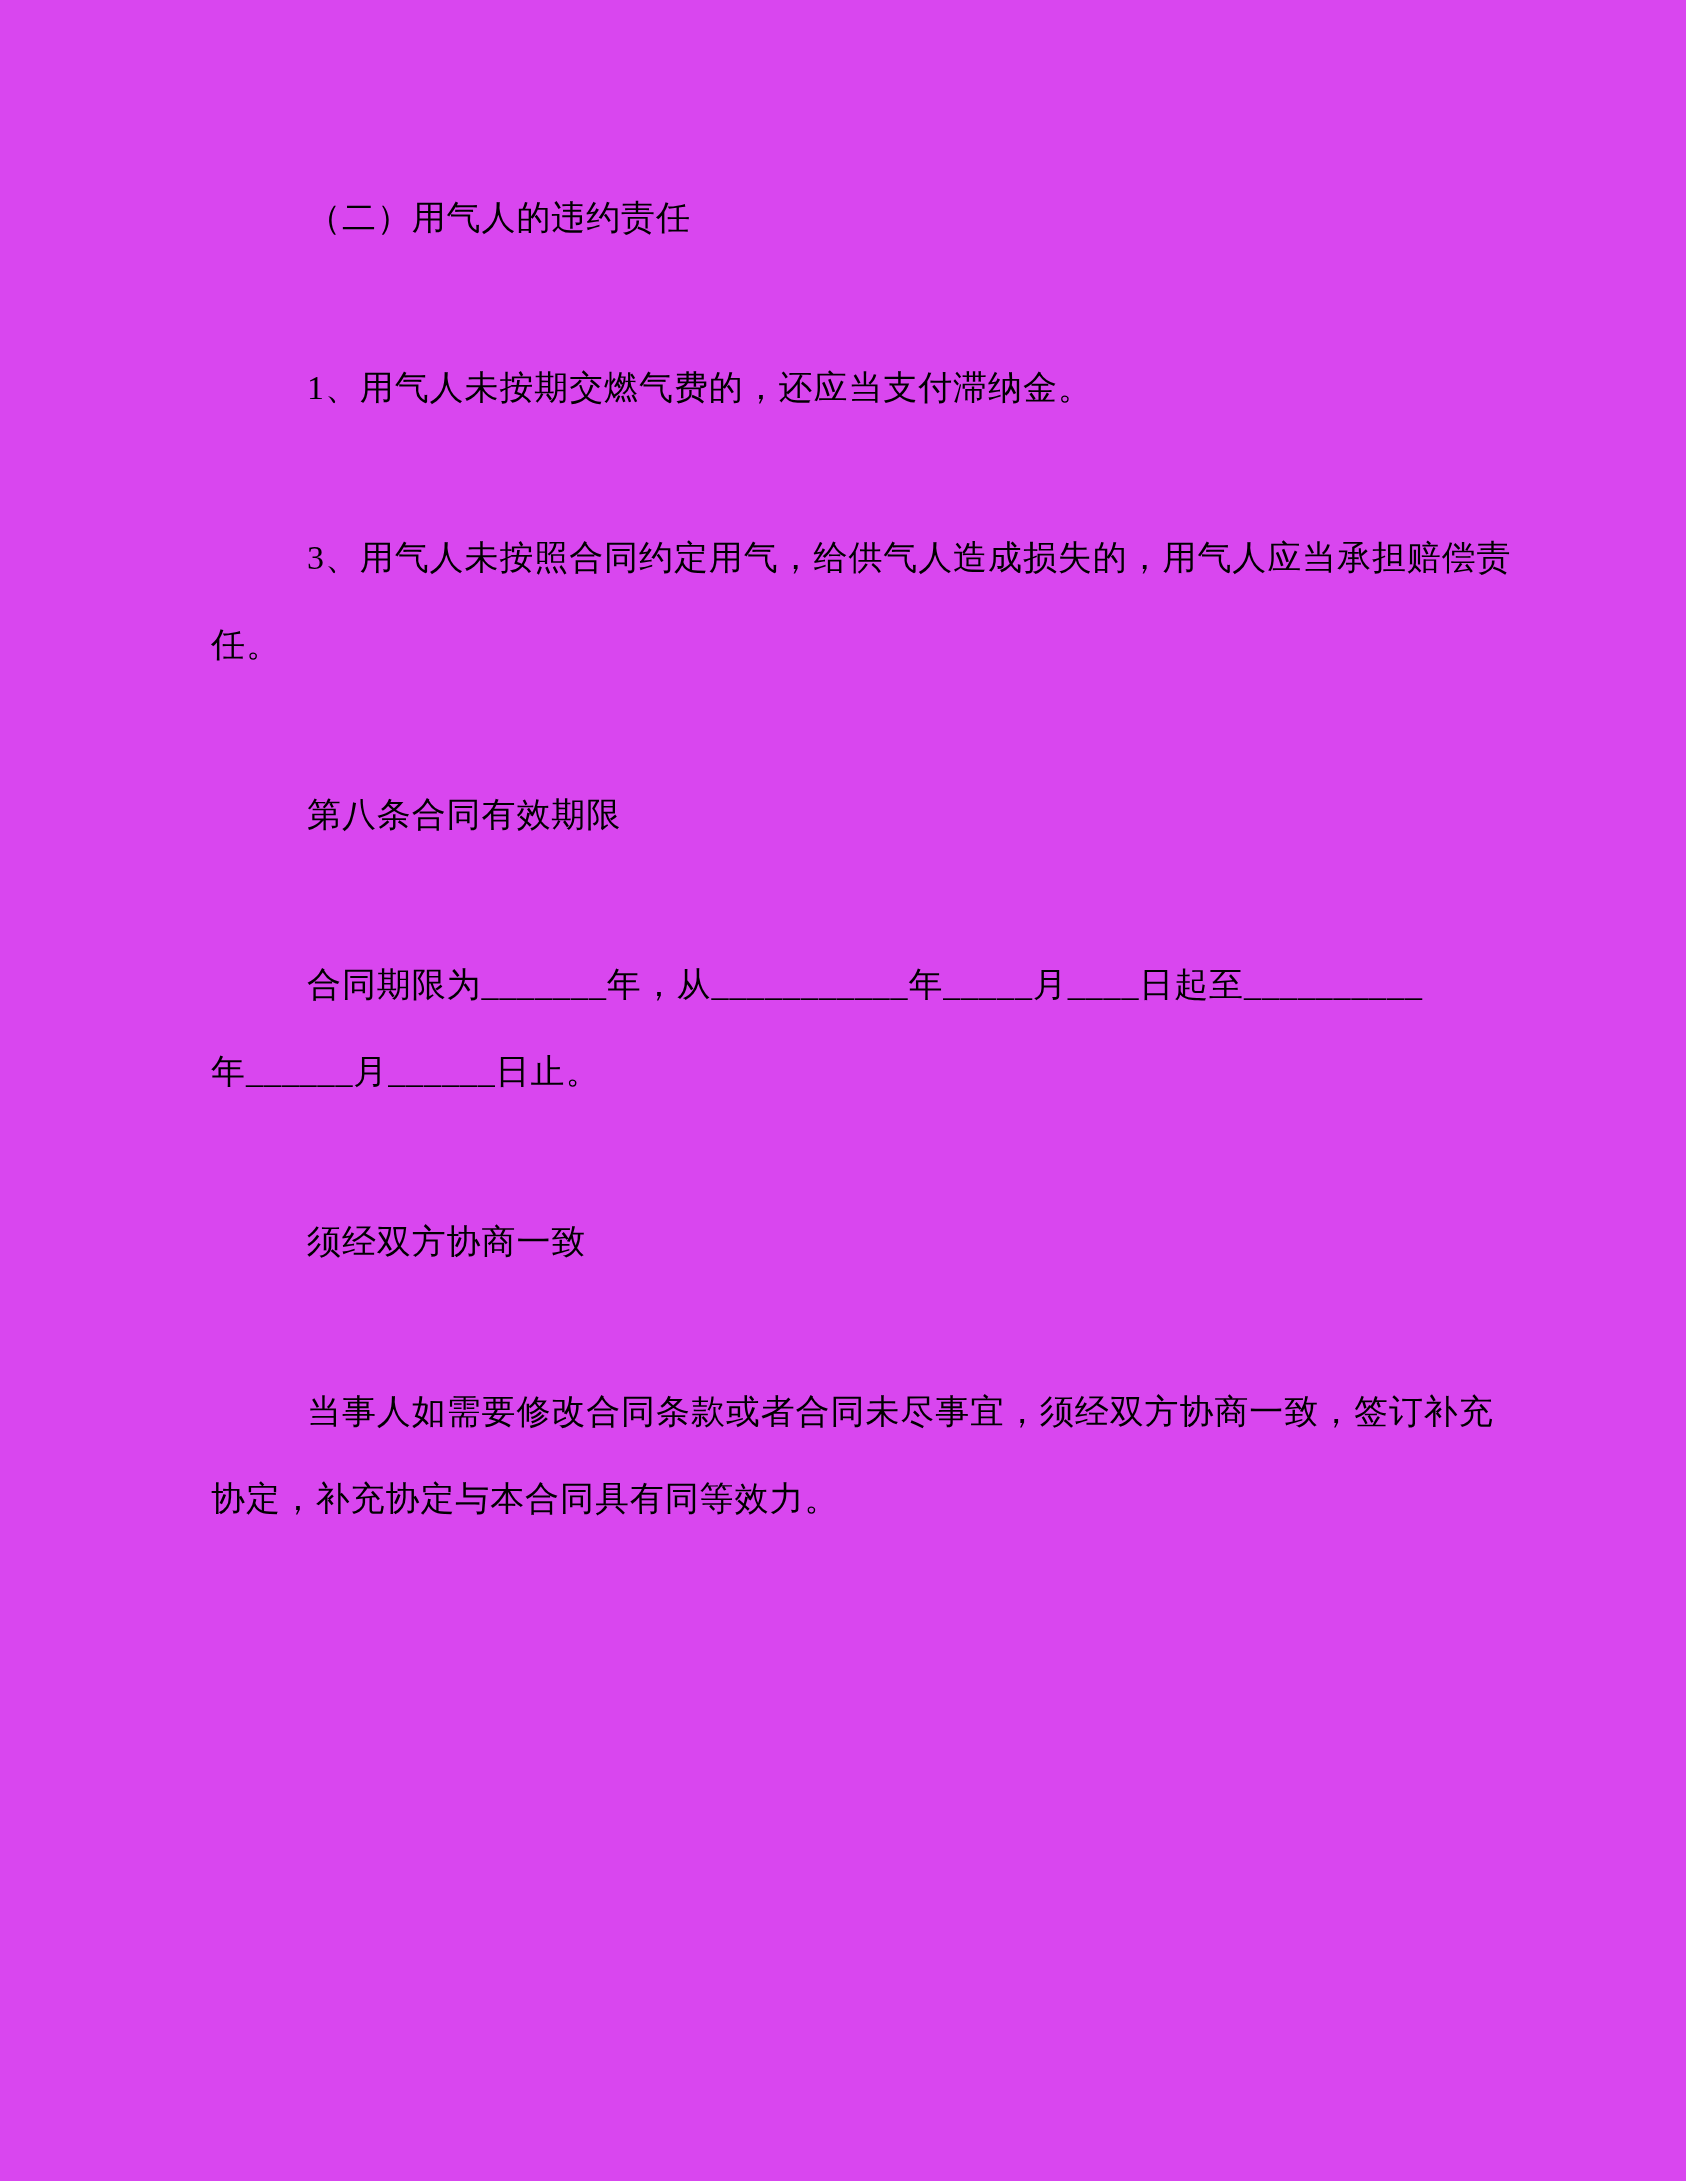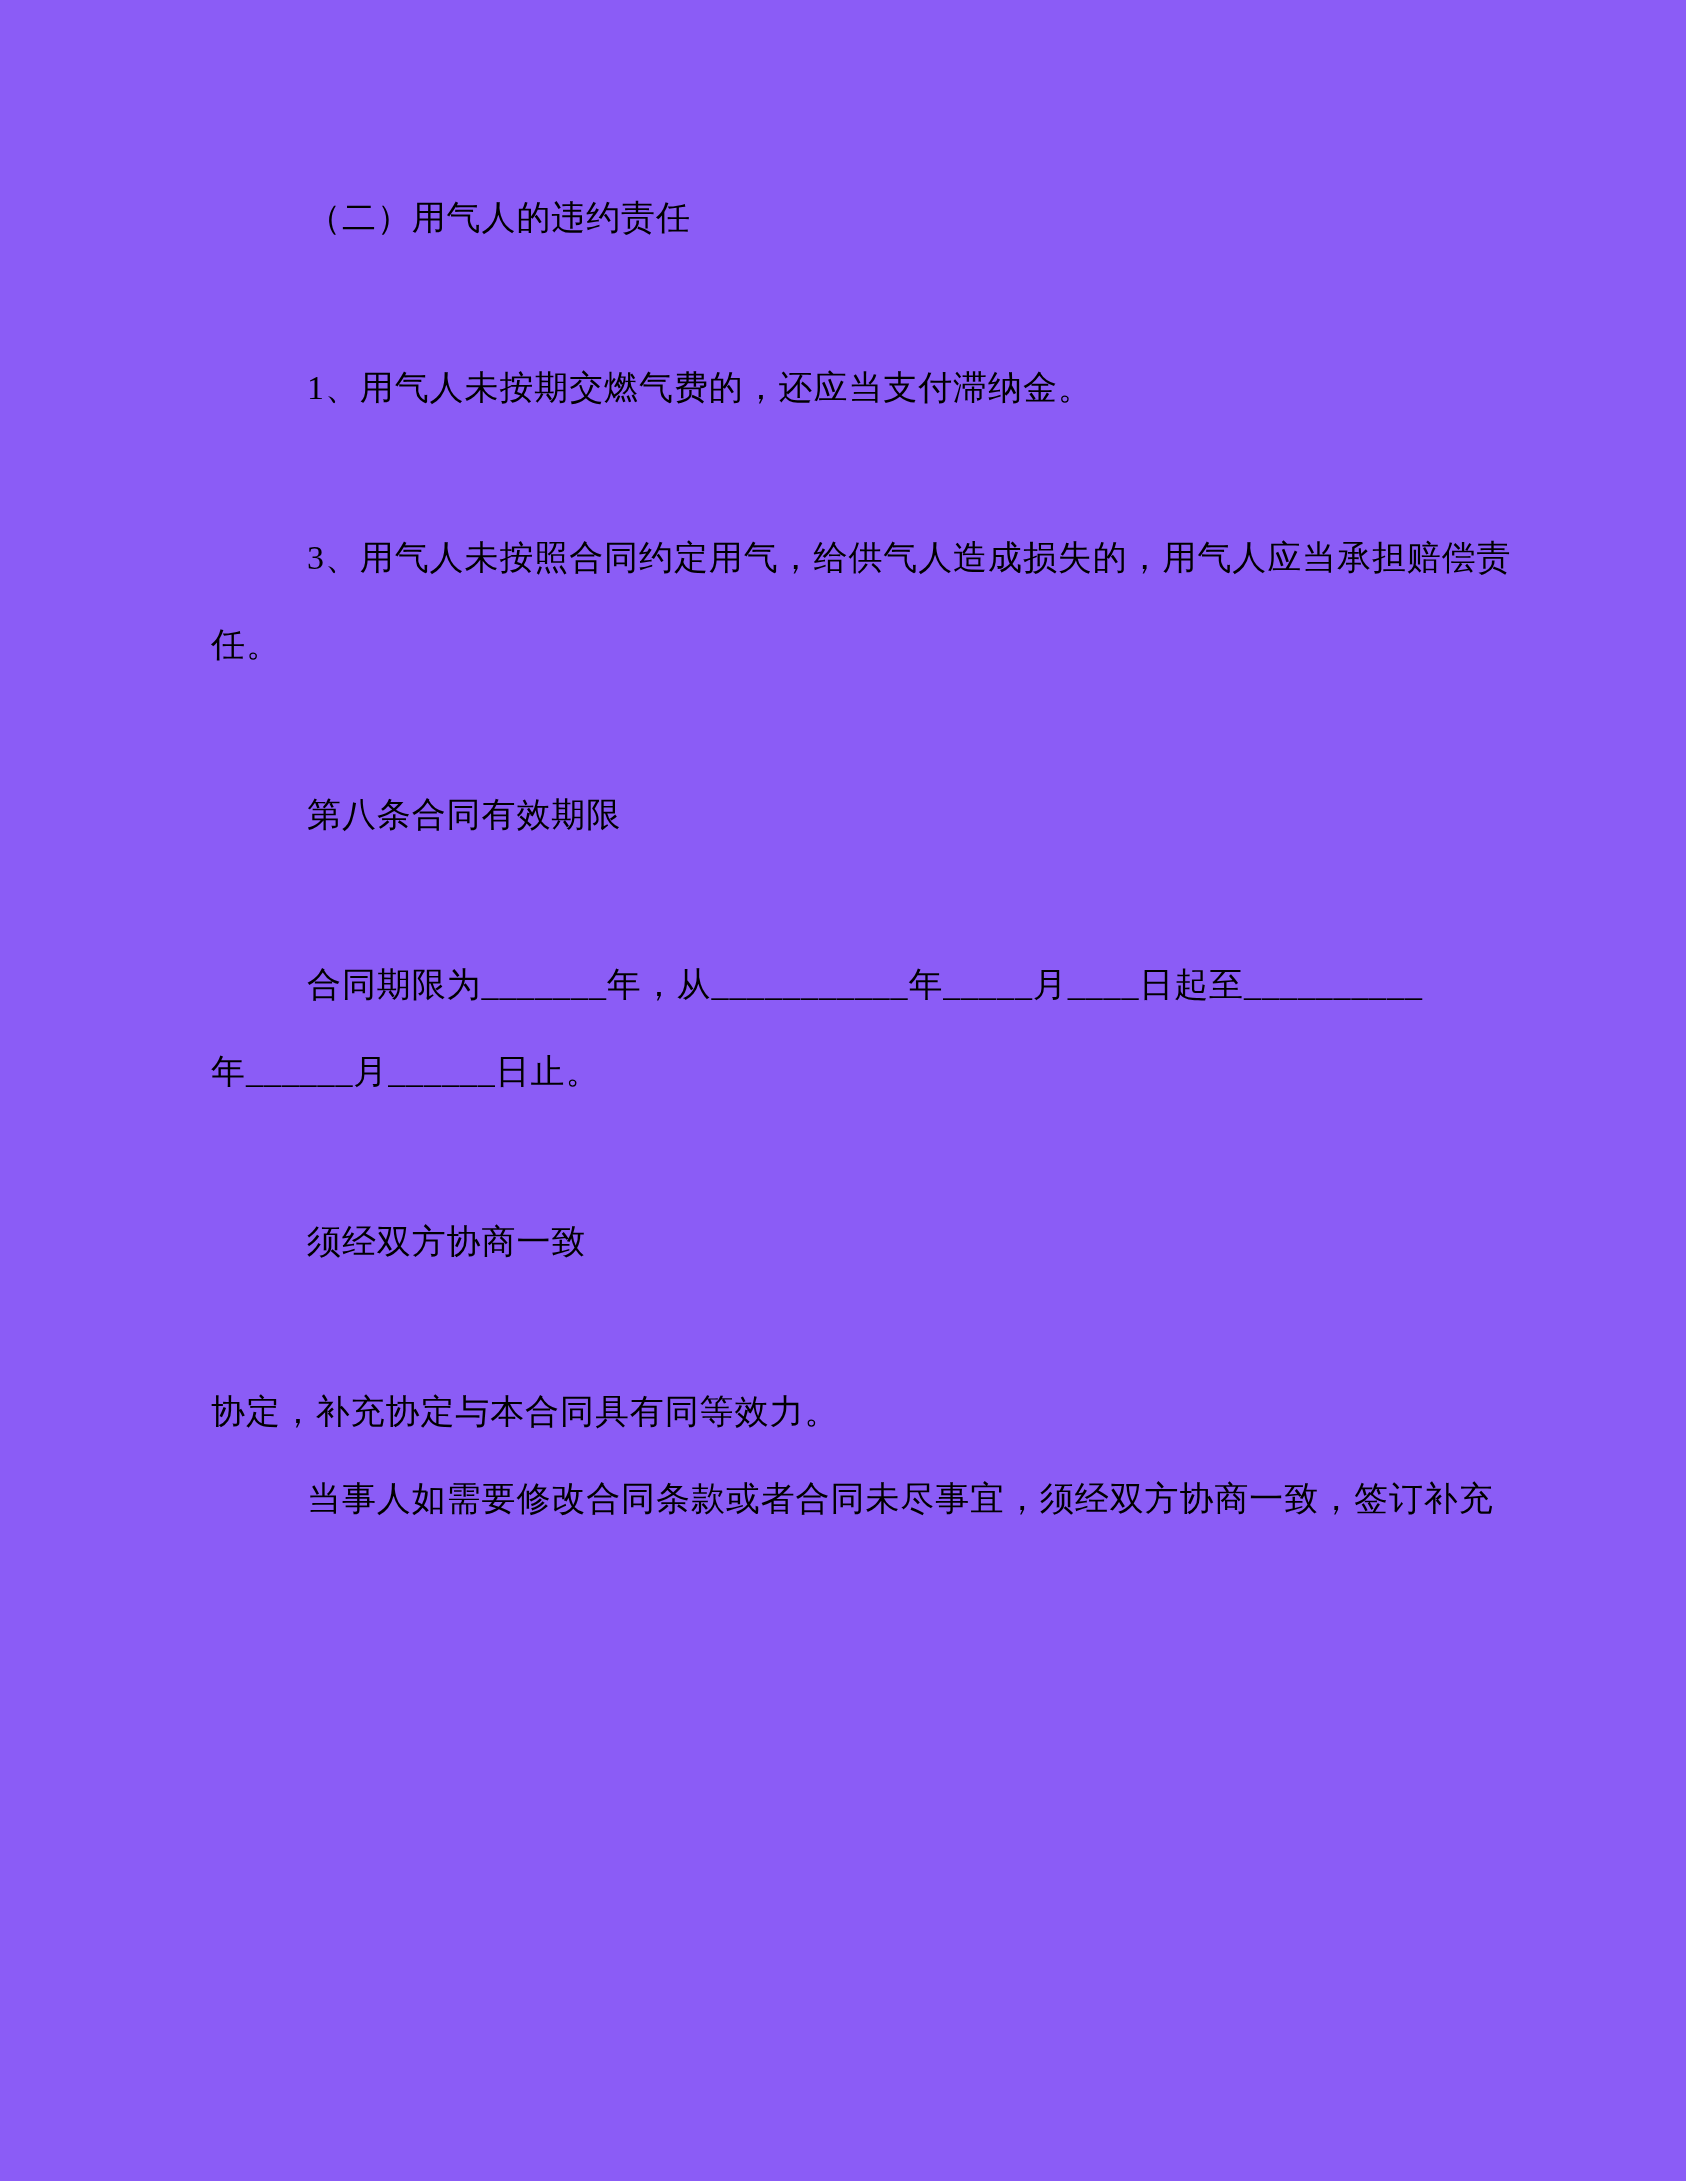--- a/index.html
+++ b/index.html
@@ -5,21 +5,21 @@
   html, body {
     margin: 0;
     padding: 0;
     background: #ffffff;
   }
   .page {
     position: relative;
     width: 1686px;
     height: 2182px;
     box-sizing: border-box;
-    background: #8b5cf6;
+    background: #d946ef;
     color: #000000;
     padding: 174px 248px 0 211px;
     font-family: "Liberation Serif", "DejaVu Serif", serif;
     font-size: 34px;
     overflow: hidden;
   }
   .block {
     margin: 0 0 83px 0;
   }
   .line {
@@ -58,19 +58,19 @@
   <div class="block">
     <div class="line first">合同期限为_______年，从___________年_____月____日起至__________</div>
     <div class="line">年______月______日止。</div>
   </div>
 
   <div class="block">
     <div class="line first">须经双方协商一致</div>
   </div>
 
   <div class="block">
+    <div class="line first">当事人如需要修改合同条款或者合同未尽事宜，须经双方协商一致，签订补充</div>
     <div class="line">协定，补充协定与本合同具有同等效力。</div>
-    <div class="line first">当事人如需要修改合同条款或者合同未尽事宜，须经双方协商一致，签订补充</div>
   </div>
 
 
 </div>
 
 
 </body></html>

